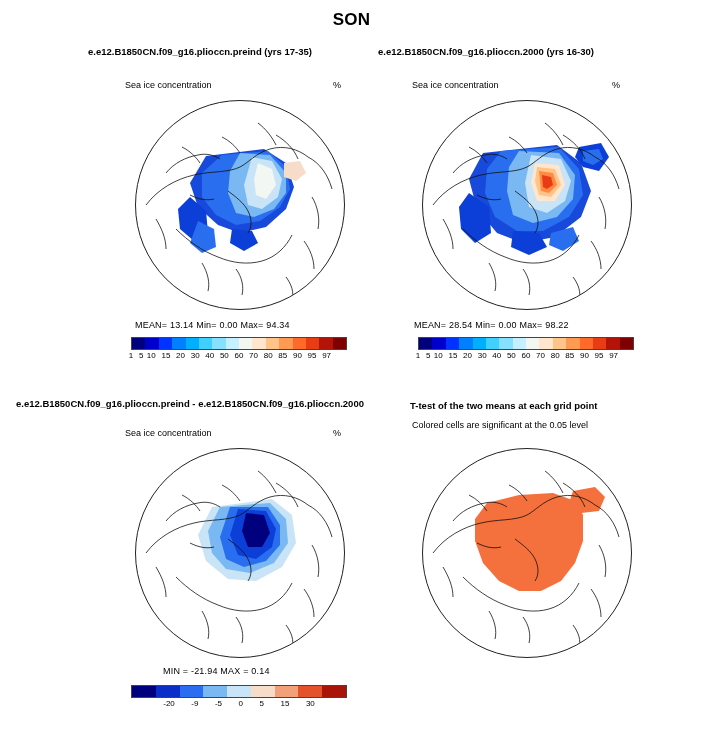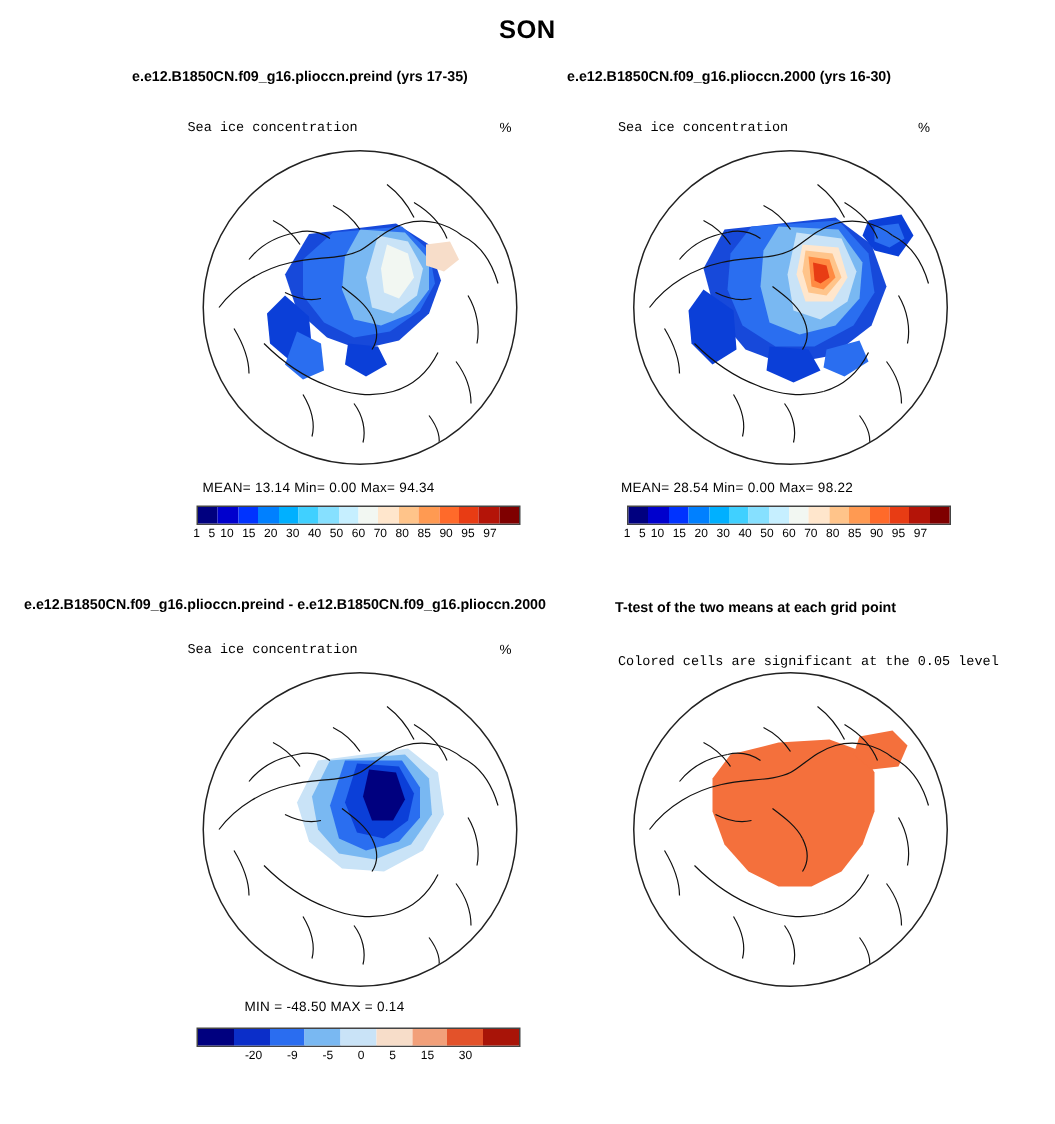--- a/index.html
+++ b/index.html
@@ -25,21 +25,20 @@
   .panel-title {
     position:absolute;
     font-size:9.5px; font-weight:bold;
     white-space:nowrap;
   }
 
   .sub-left {
     position:absolute;
     font-size:9px;
     white-space:nowrap;
-    font-family:Liberation Mono, monospace;
   }
   .sub-right {
     position:absolute;
     font-size:9px;
     white-space:nowrap;
   }
 
   .globe {
     position:absolute;
     border-radius:50%;
@@ -291,21 +290,21 @@
           <path d="M100,168 C106,176 108,186 106,194"></path>
           <path d="M66,162 C72,172 74,182 72,190"></path>
           <path d="M20,118 C26,128 30,138 30,148"></path>
           <path d="M86,36 C94,40 100,46 104,52"></path>
           <path d="M46,46 C54,50 60,56 64,62"></path>
           <path d="M122,22 C130,28 136,36 140,44"></path>
         </g>
       </svg>
     </div>
 
-    <div class="stats" style="left:163px; top:666px;">MIN  = -48.50 MAX =   0.14</div>
+    <div class="stats" style="left:163px; top:666px;">MIN  = -21.94 MAX =   0.14</div>
 
     <div class="cbar" style="left:131px; top:685px; width:216px;">
       <div style="background:#00007f"></div>
         <div style="background:#0b2ec9"></div>
       <div style="background:#2a6df0"></div>
         <div style="background:#79b8f2"></div>
       <div style="background:#c9e3f7"></div>
         <div style="background:#f7ddc9"></div>
       <div style="background:#f2a07a"></div>
         <div style="background:#e3522a"></div>
@@ -318,21 +317,21 @@
       <span>0</span>
       <span>5</span>
       <span>15</span>
       <span>30</span>
     </div>
   </div>
 
   <div class="panel">
     <div class="panel-title" style="left:410px; top:400px;">T-test of the two means at each grid point</div>
 
-    <div class="sub-left" style="left:412px; top:436px;">Colored cells are significant at the 0.05 level</div>
+    <div class="sub-left" style="left:412px; top:420px;">Colored cells are significant at the 0.05 level</div>
 
     <div class="globe" style="left:422px; top:448px; width:208px; height:208px;">
       <svg width="206" height="206" viewBox="0 0 206 206">
         <g>
           <path d="M64,54 L96,46 L130,44 L152,52 L160,66 L160,92 L152,114 L138,132 L118,142 L96,142 L76,132 L60,114 L52,92 L52,70 Z" fill="#f4703c"></path>
           <path d="M150,42 L172,38 L182,48 L176,62 L158,64 L146,54 Z" fill="#f4703c"></path>
         </g>
         <g fill="none" stroke="#111" stroke-width="0.8">
           <path d="M10,104 C22,88 40,78 58,74 C74,70 92,72 104,66 C112,62 120,52 134,48 C148,44 162,48 172,56"></path>
           <path d="M172,56 C184,62 192,74 196,88"></path>

